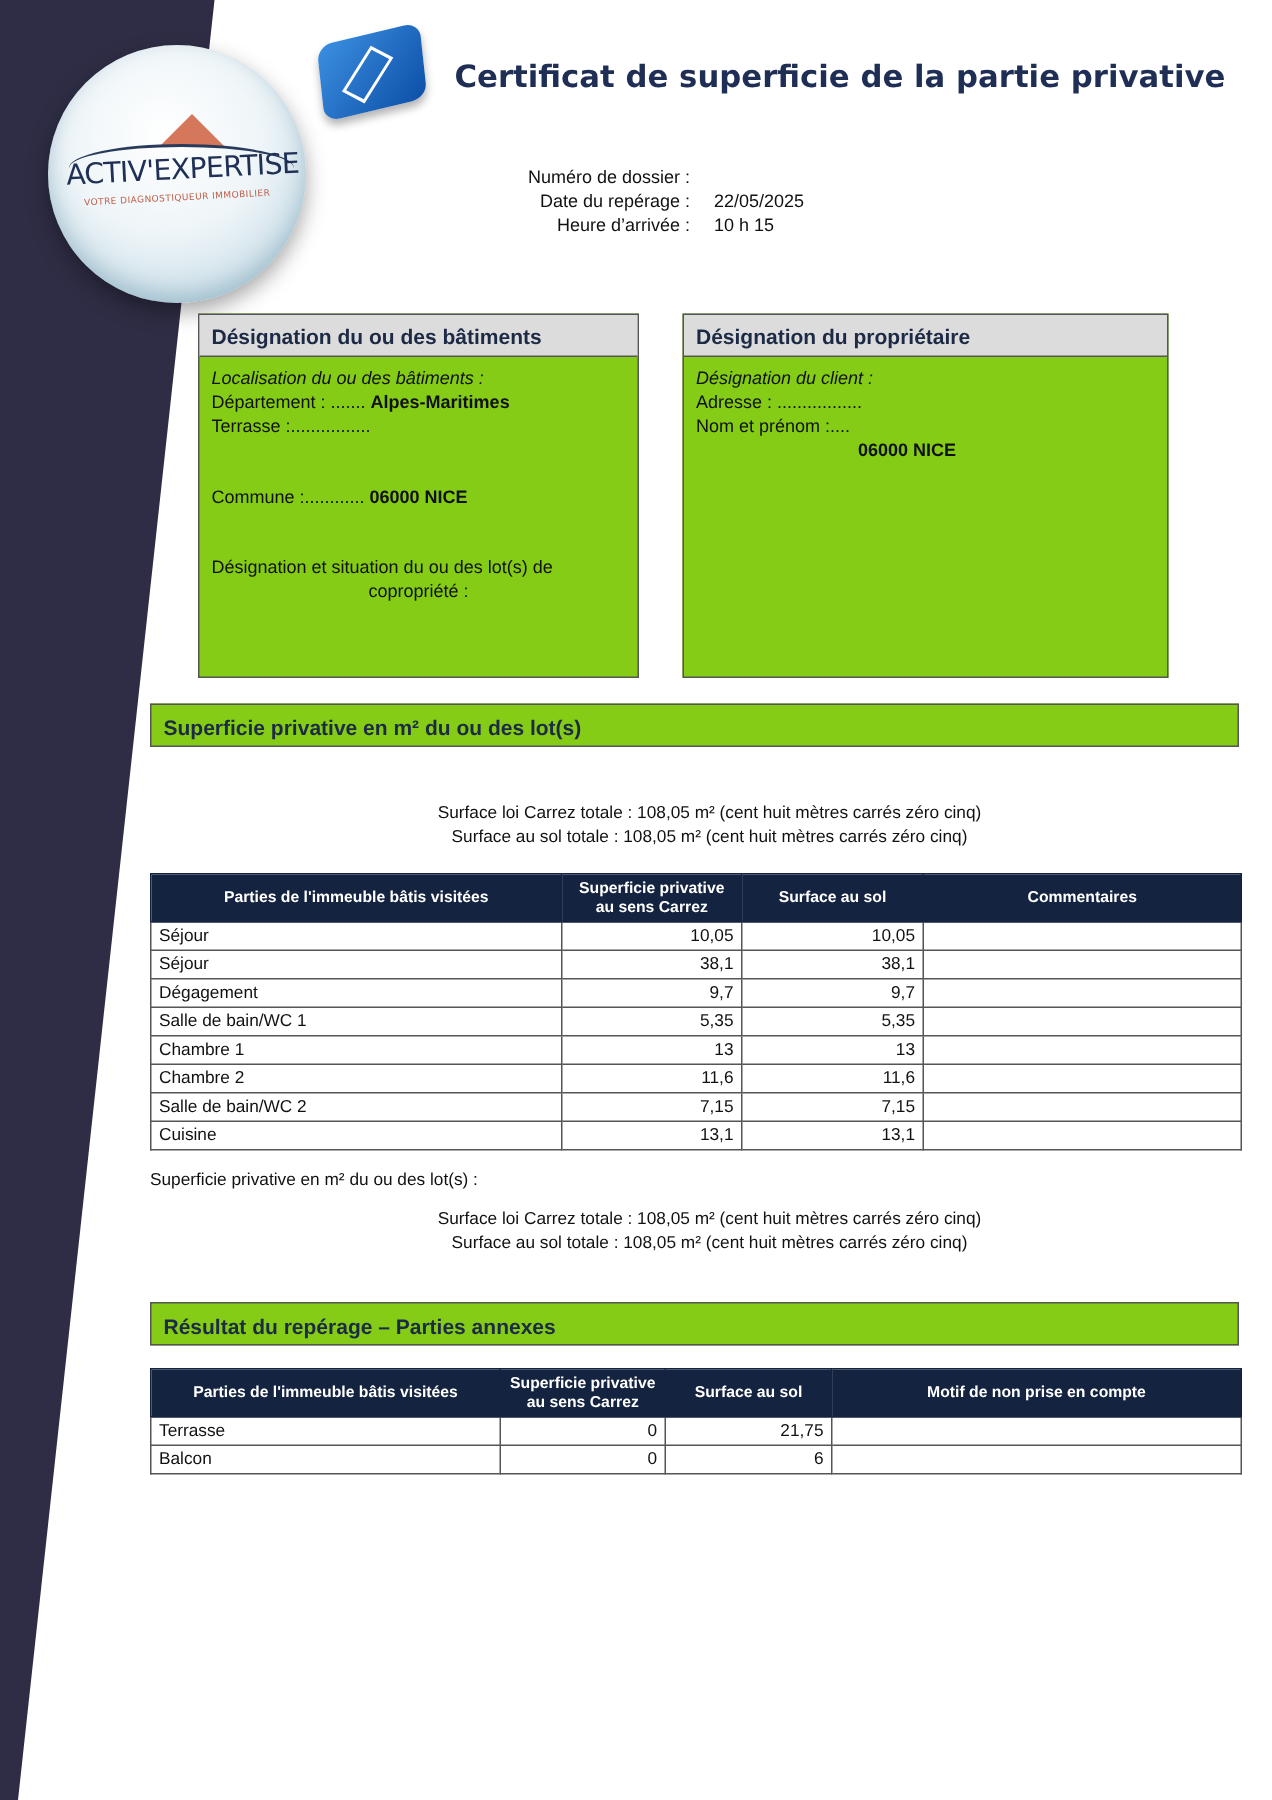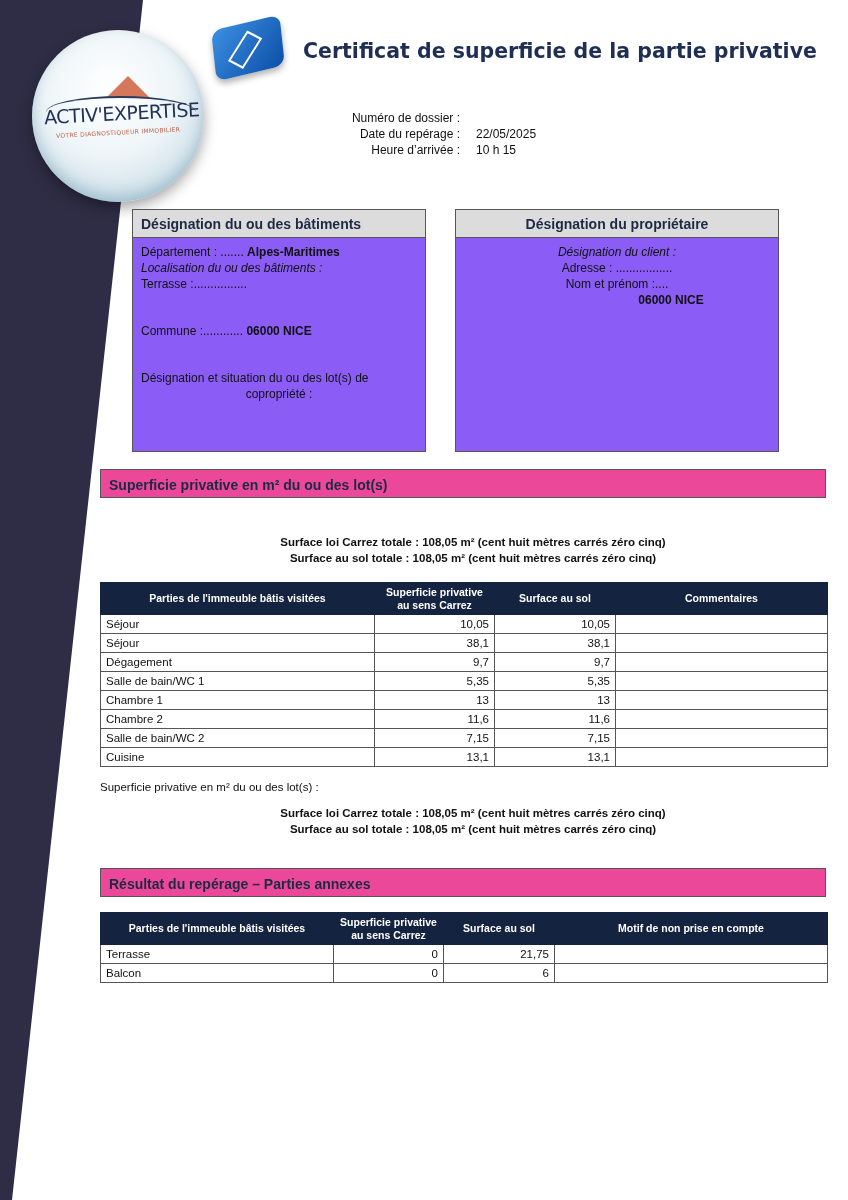--- a/index.html
+++ b/index.html
@@ -50,35 +50,35 @@
     }
     .doc-title {
       position: absolute; left: 303px; top: 39px;
       font-family: "DejaVu Sans", sans-serif; font-weight: bold;
       font-size: 20.5px; color: #1f2e55; white-space: nowrap;
     }
     .meta { position: absolute; top: 110px; left: 300px; font-size: 12px; line-height: 16px; }
     .meta .row { display: flex; }
     .meta .lbl { width: 160px; text-align: right; padding-right: 16px; }
     .box {
-      position: absolute; border: 1px solid #555; background: #8b5cf6;
+      position: absolute; border: 1px solid #555; background: #84cc16;
     }
     .box .hd {
       background: #dcdcdc; border-bottom: 1px solid #555;
       font-size: 14px; font-weight: bold; color: #1d2a45;
       padding: 0 8px; height: 27px; line-height: 28px;
     }
     .box .bd { padding: 6px 8px; font-size: 12px; line-height: 16px; }
     .section-bar {
       position: absolute; left: 100px; width: 726px; height: 29px;
-      border: 1px solid #555; background: #ec4899;
+      border: 1px solid #555; background: #84cc16;
       font-size: 14px; font-weight: bold; color: #1d2a45;
       line-height: 30px; padding-left: 8px; box-sizing: border-box;
     }
-    .totals { position: absolute; left: 100px; width: 746px; text-align: center; font-size: 11.5px; font-weight: bold; line-height: 16px; }
+    .totals { position: absolute; left: 100px; width: 746px; text-align: center; font-size: 11.5px; font-weight: normal; line-height: 16px; }
     table.grid {
       position: absolute; left: 100px; width: 728px; border-collapse: collapse;
       font-size: 11.5px;
     }
     table.grid th {
       background: #14233f; color: #fff; font-weight: bold; font-size: 10.5px;
       border: 1px solid #14233f; height: 31px; line-height: 13px; text-align: center;
       padding: 0 6px;
     }
     table.grid td { border: 1px solid #555; height: 18px; padding: 0 5px; }
@@ -117,32 +117,32 @@
     </div>
   <div class="row">
       <span class="lbl">Heure d’arrivée :</span>
       <span>10 h 15</span>
     </div>
 </div>
 
 <div class="box" style="left:132px; top:209px; width:292px; height:241px;">
   <div class="hd">Désignation du ou des bâtiments</div>
   <div class="bd">
+    <div><i>Localisation du ou des bâtiments :</i></div>
     <div><span>Département : .......</span> <b>Alpes-Maritimes</b></div>
-    <div><i>Localisation du ou des bâtiments :</i></div>
     <div>Terrasse :................</div>
     <div style="height:31px;"></div>
     <div><span>Commune :............</span> <b>06000 NICE</b></div>
     <div style="height:31px;"></div>
     <div>Désignation et situation du ou des lot(s) de</div>
     <div style="text-align:center;">copropriété :</div>
   </div>
 </div>
 
-<div class="box" style="left:455px; top:209px; width:322px; height:241px;text-align:center;">
+<div class="box" style="left:455px; top:209px; width:322px; height:241px;">
   <div class="hd">Désignation du propriétaire</div>
   <div class="bd">
     <div><i>Désignation du client :</i></div>
     <div>Adresse : .................</div>
     <div>Nom et prénom :....</div>
     <div style="padding-left:108px;"><b>06000 NICE</b></div>
   </div>
 </div>
 
 <div class="section-bar" style="top:469px;">Superficie privative en m² du ou des lot(s)</div>

